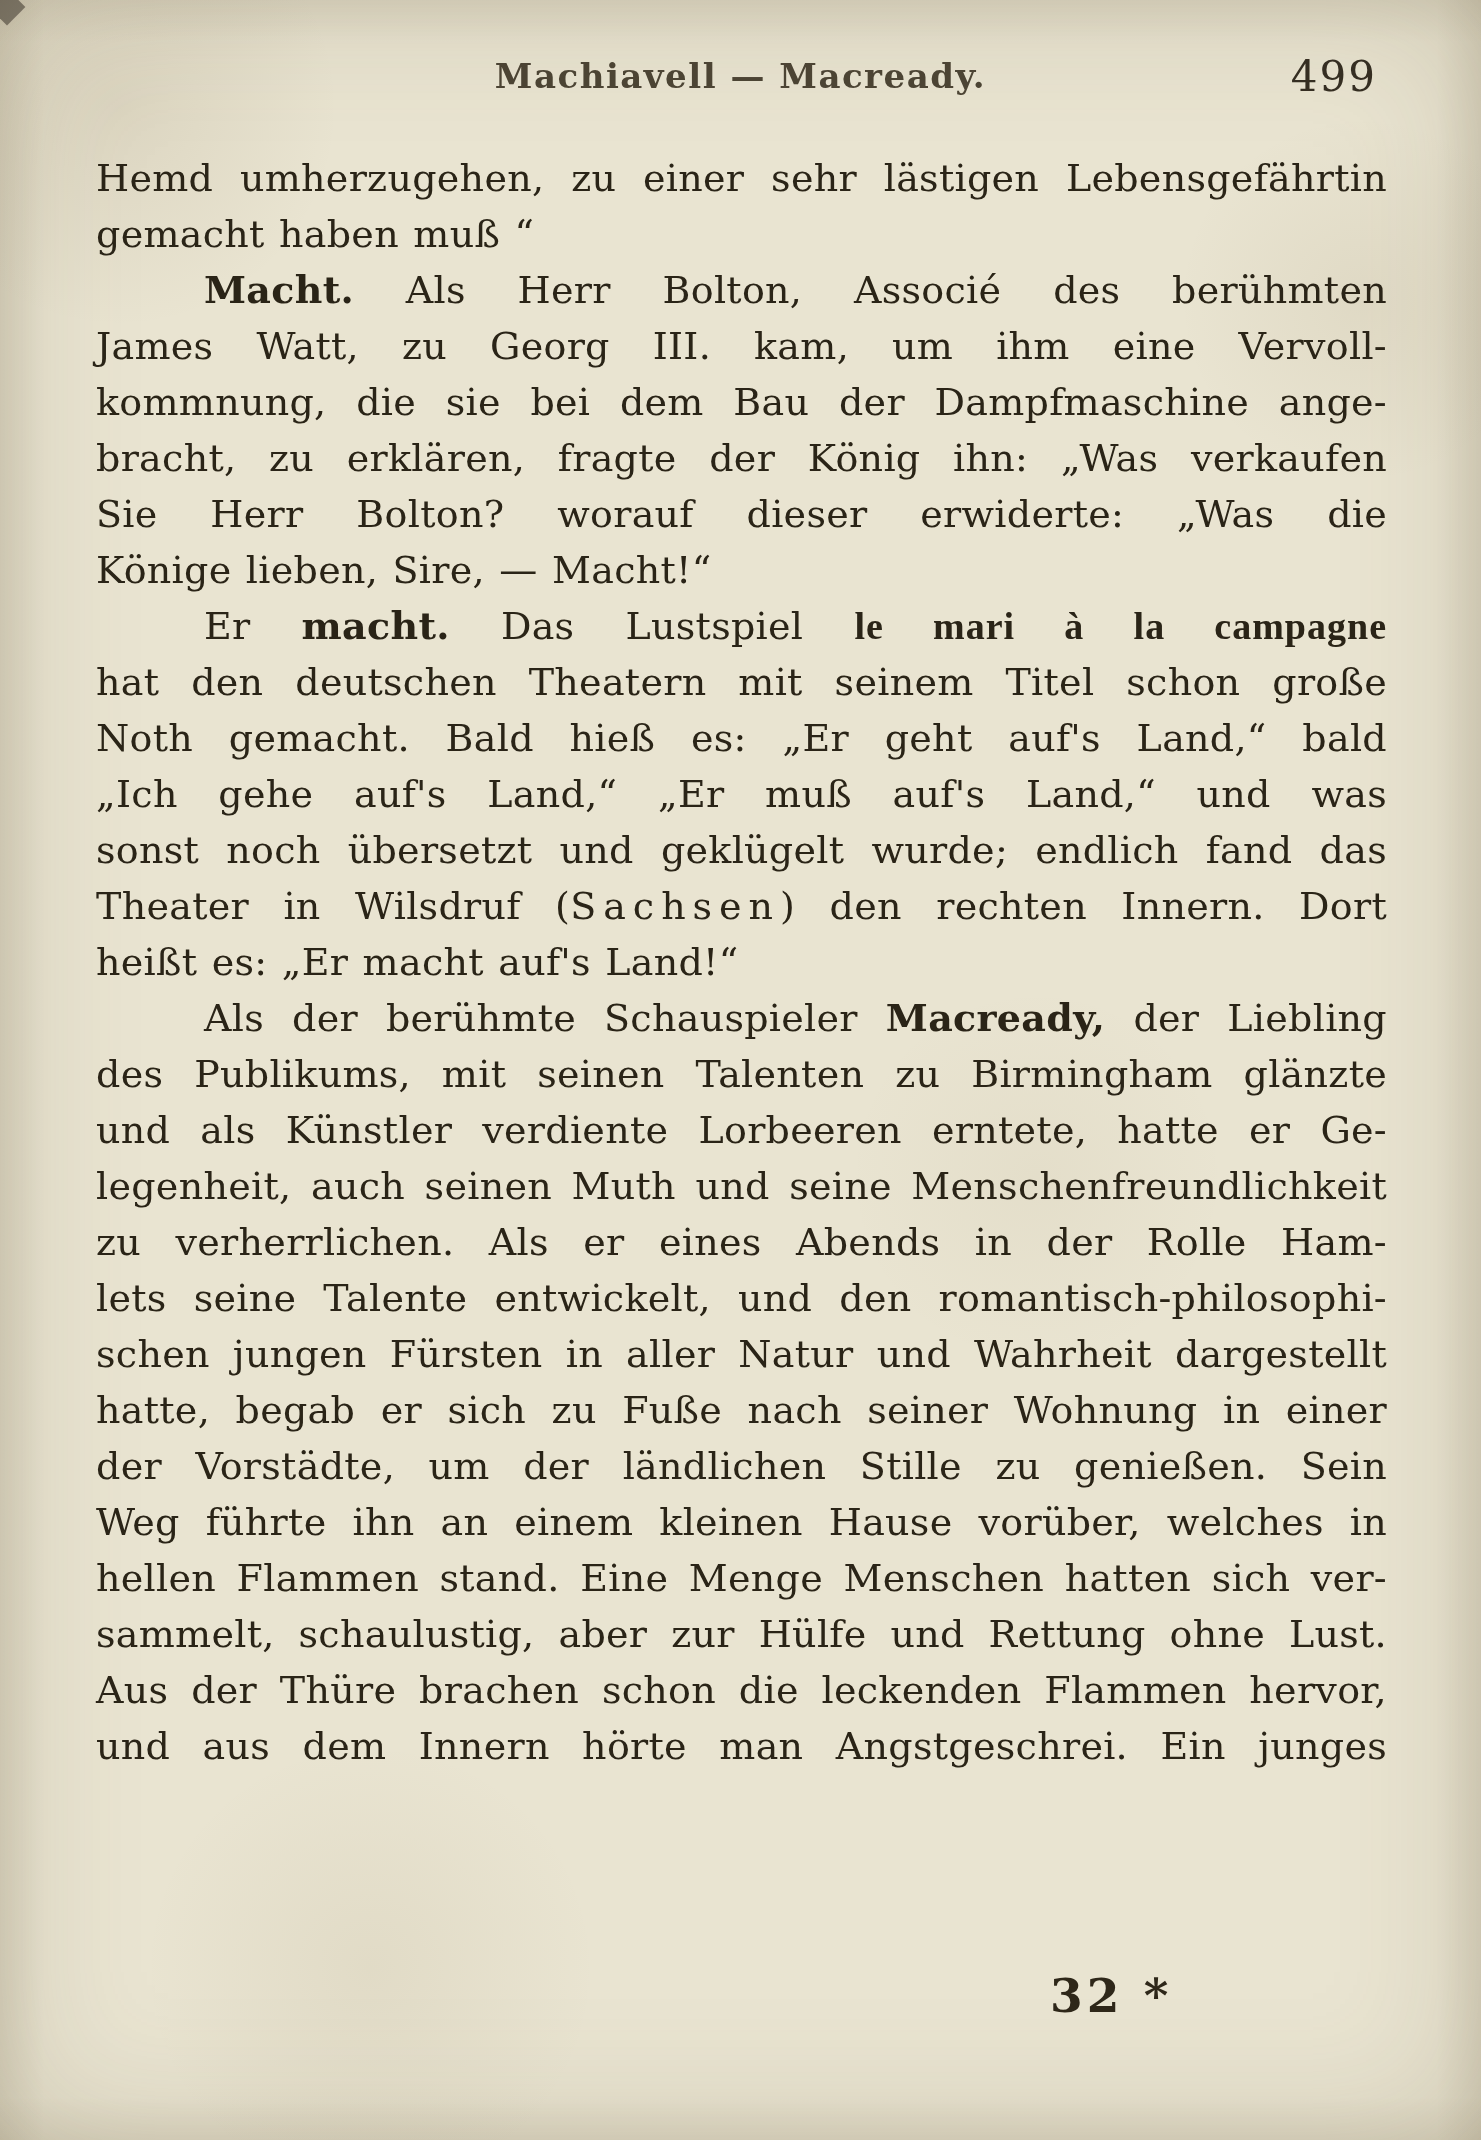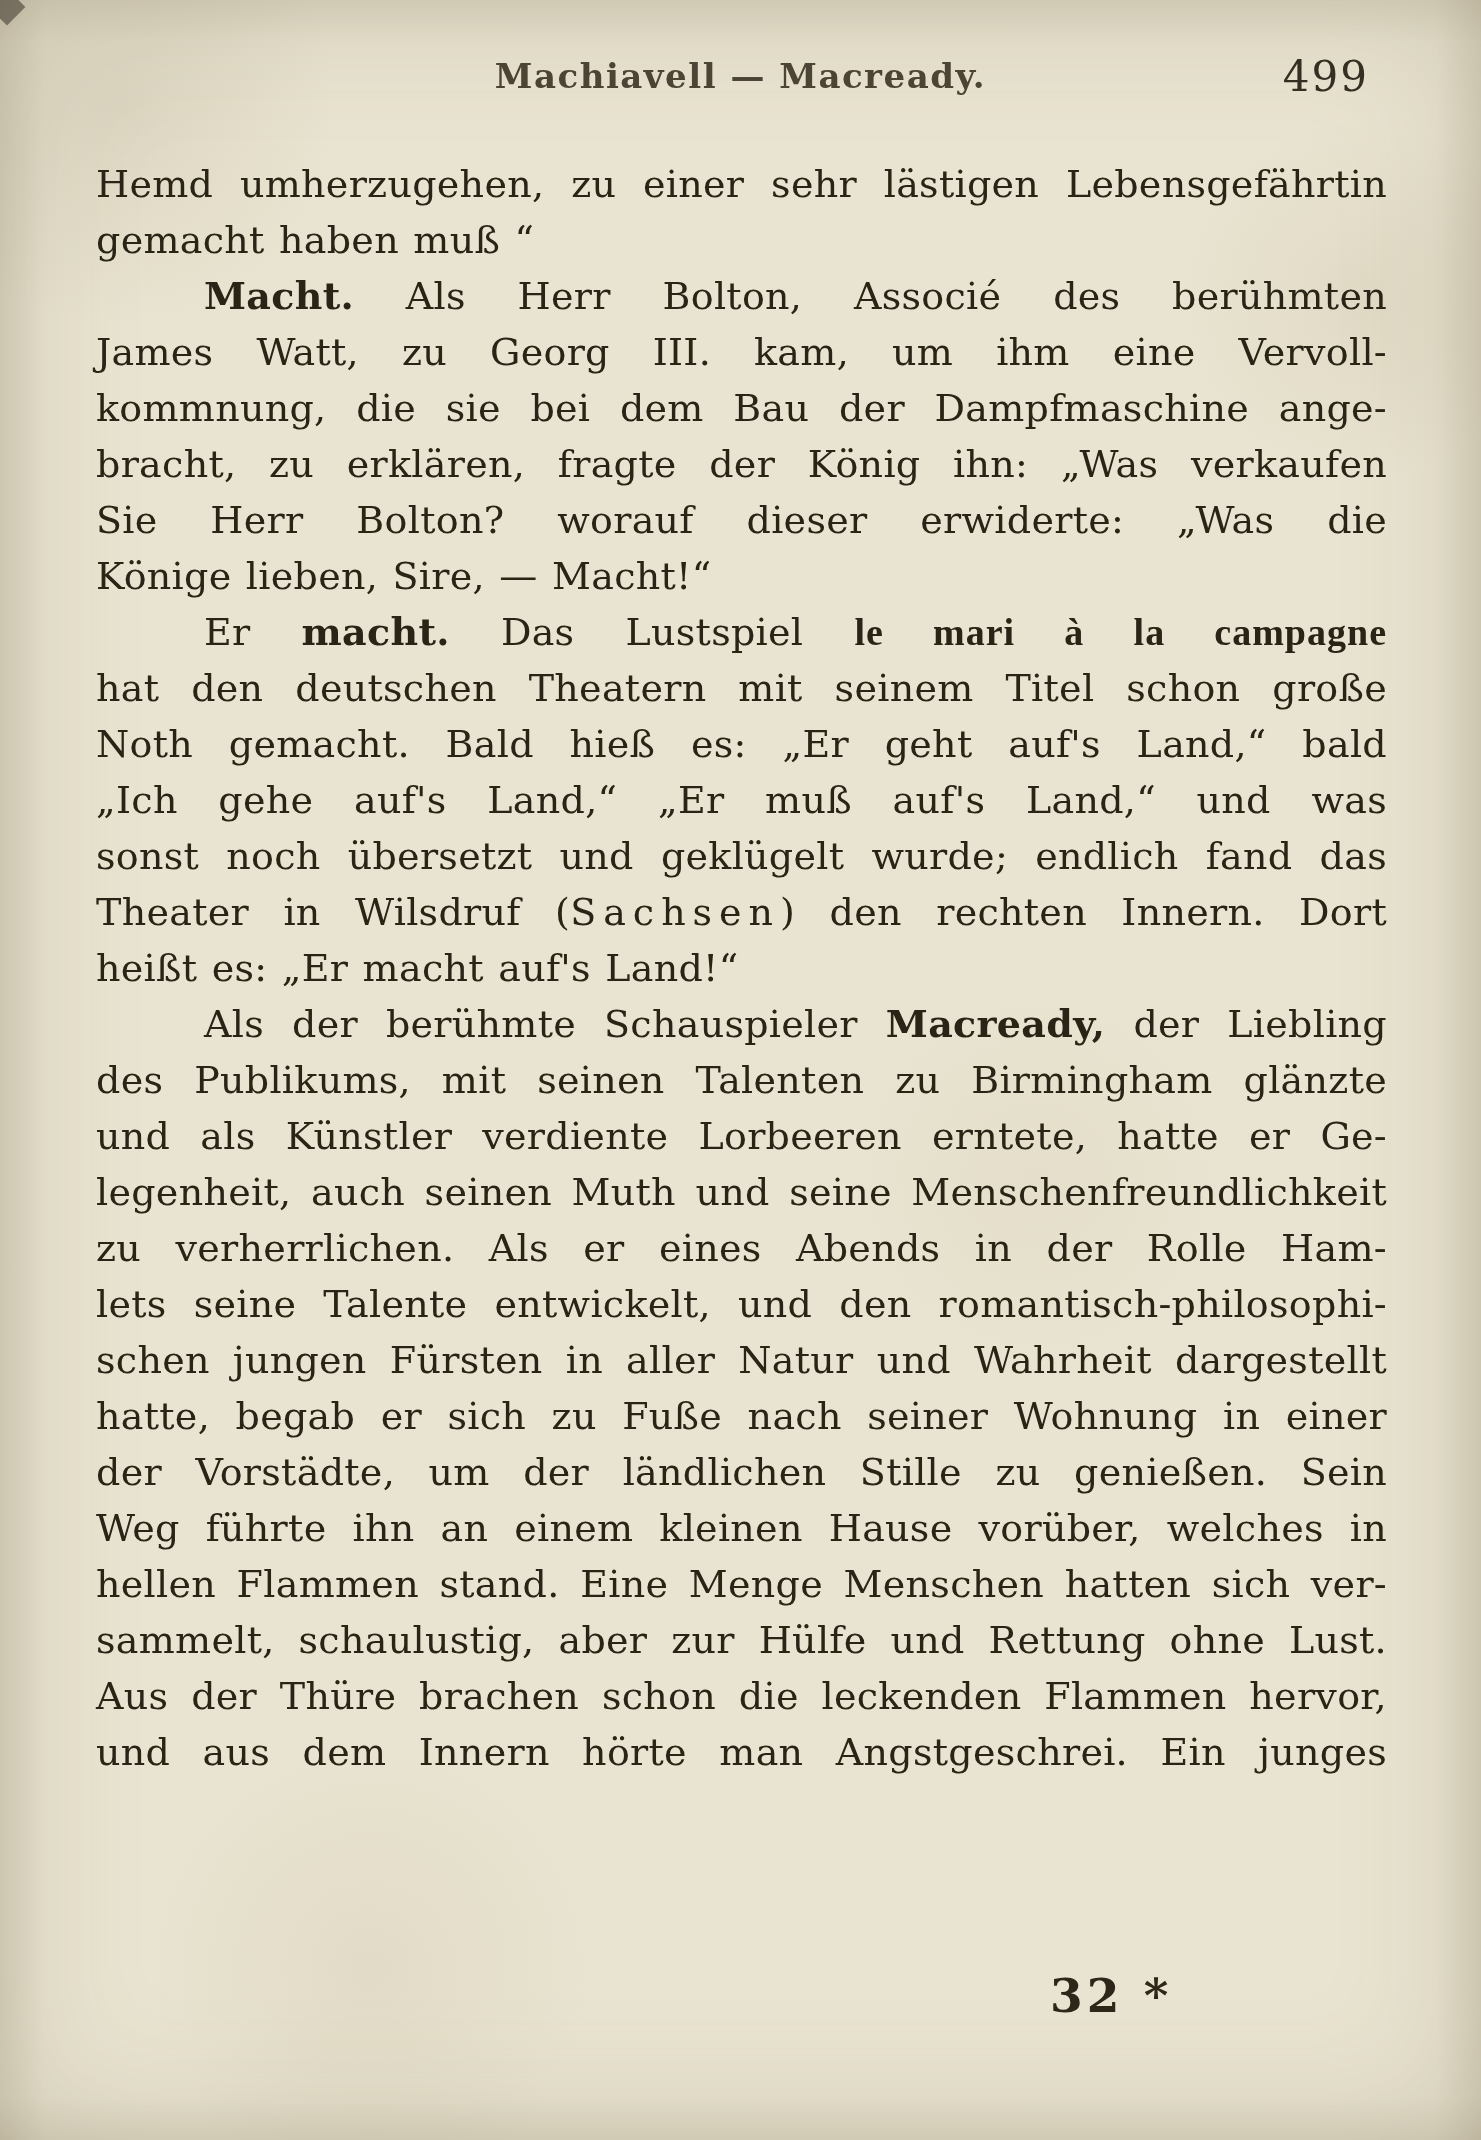--- a/index.html
+++ b/index.html
@@ -42,29 +42,29 @@
   }
   .running-title {
     text-align: center;
     font-size: 34px;
     letter-spacing: 1.5px;
     color: #4c4434;
     font-weight: bold;
   }
   .page-number {
     position: absolute;
-    right: 16px;
+    right: 8px;
     top: -4px;
     font-size: 42px;
     color: #352e22;
     letter-spacing: 2px;
   }
   .text-block {
     position: absolute;
-    top: 156px;
+    top: 150px;
     left: 96px;
     right: 94px;
   }
   .paragraph { margin: 0; }
   .paragraph.indent .line:first-child { text-indent: 108px; }
   .line {
     font-size: 38px;
     line-height: 56px;
     white-space: normal;
     text-align: justify;

